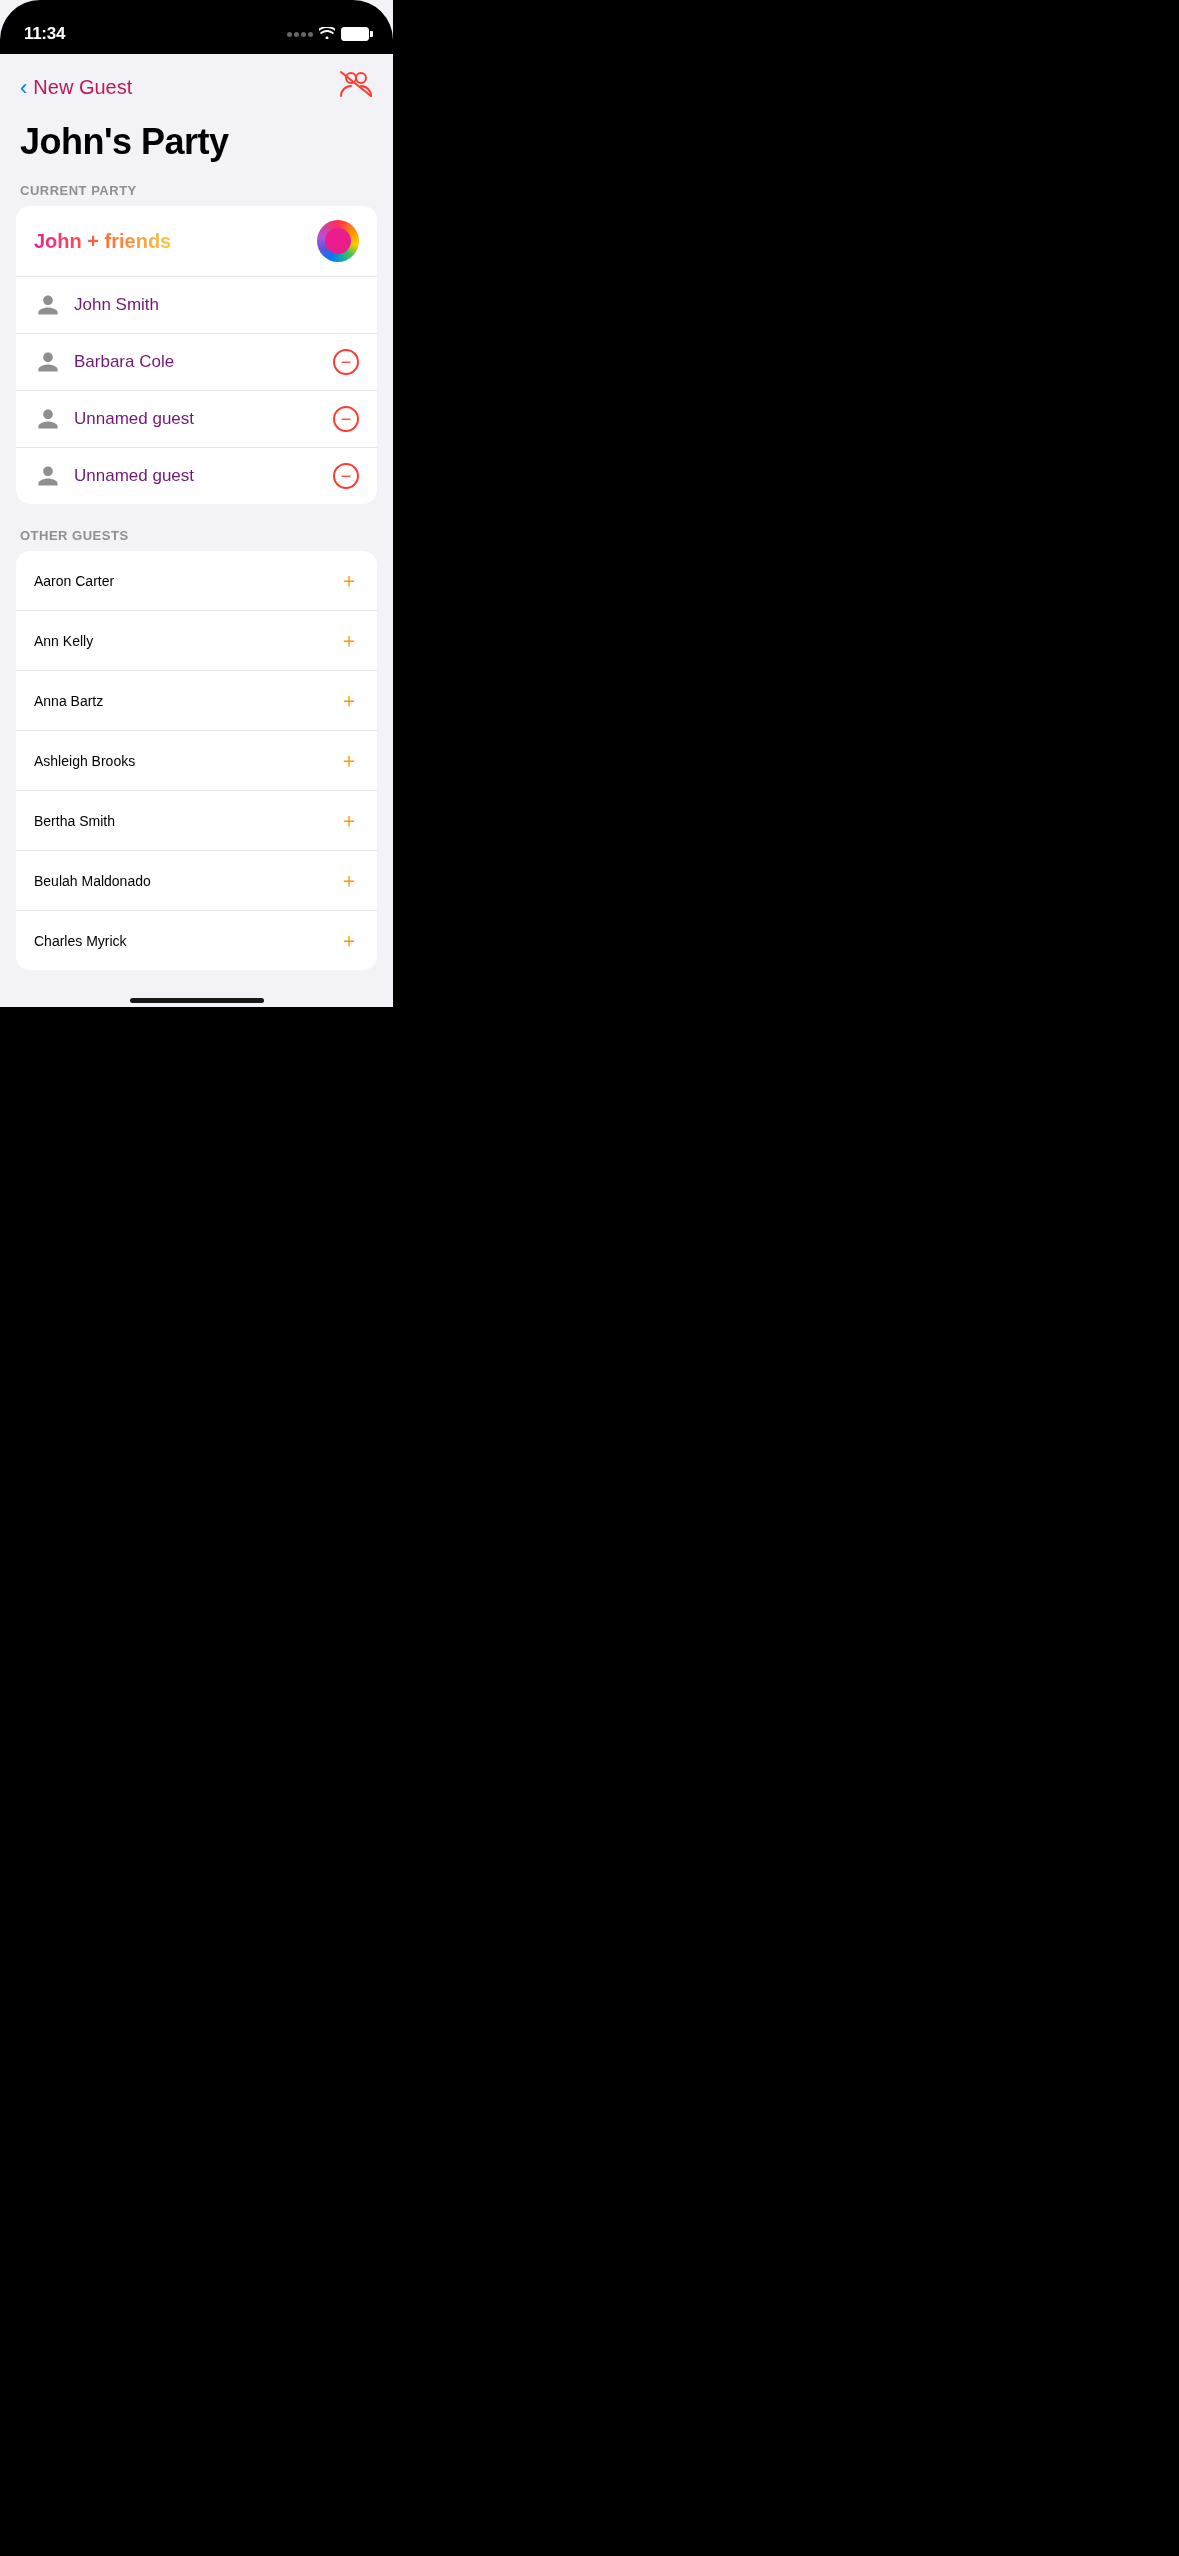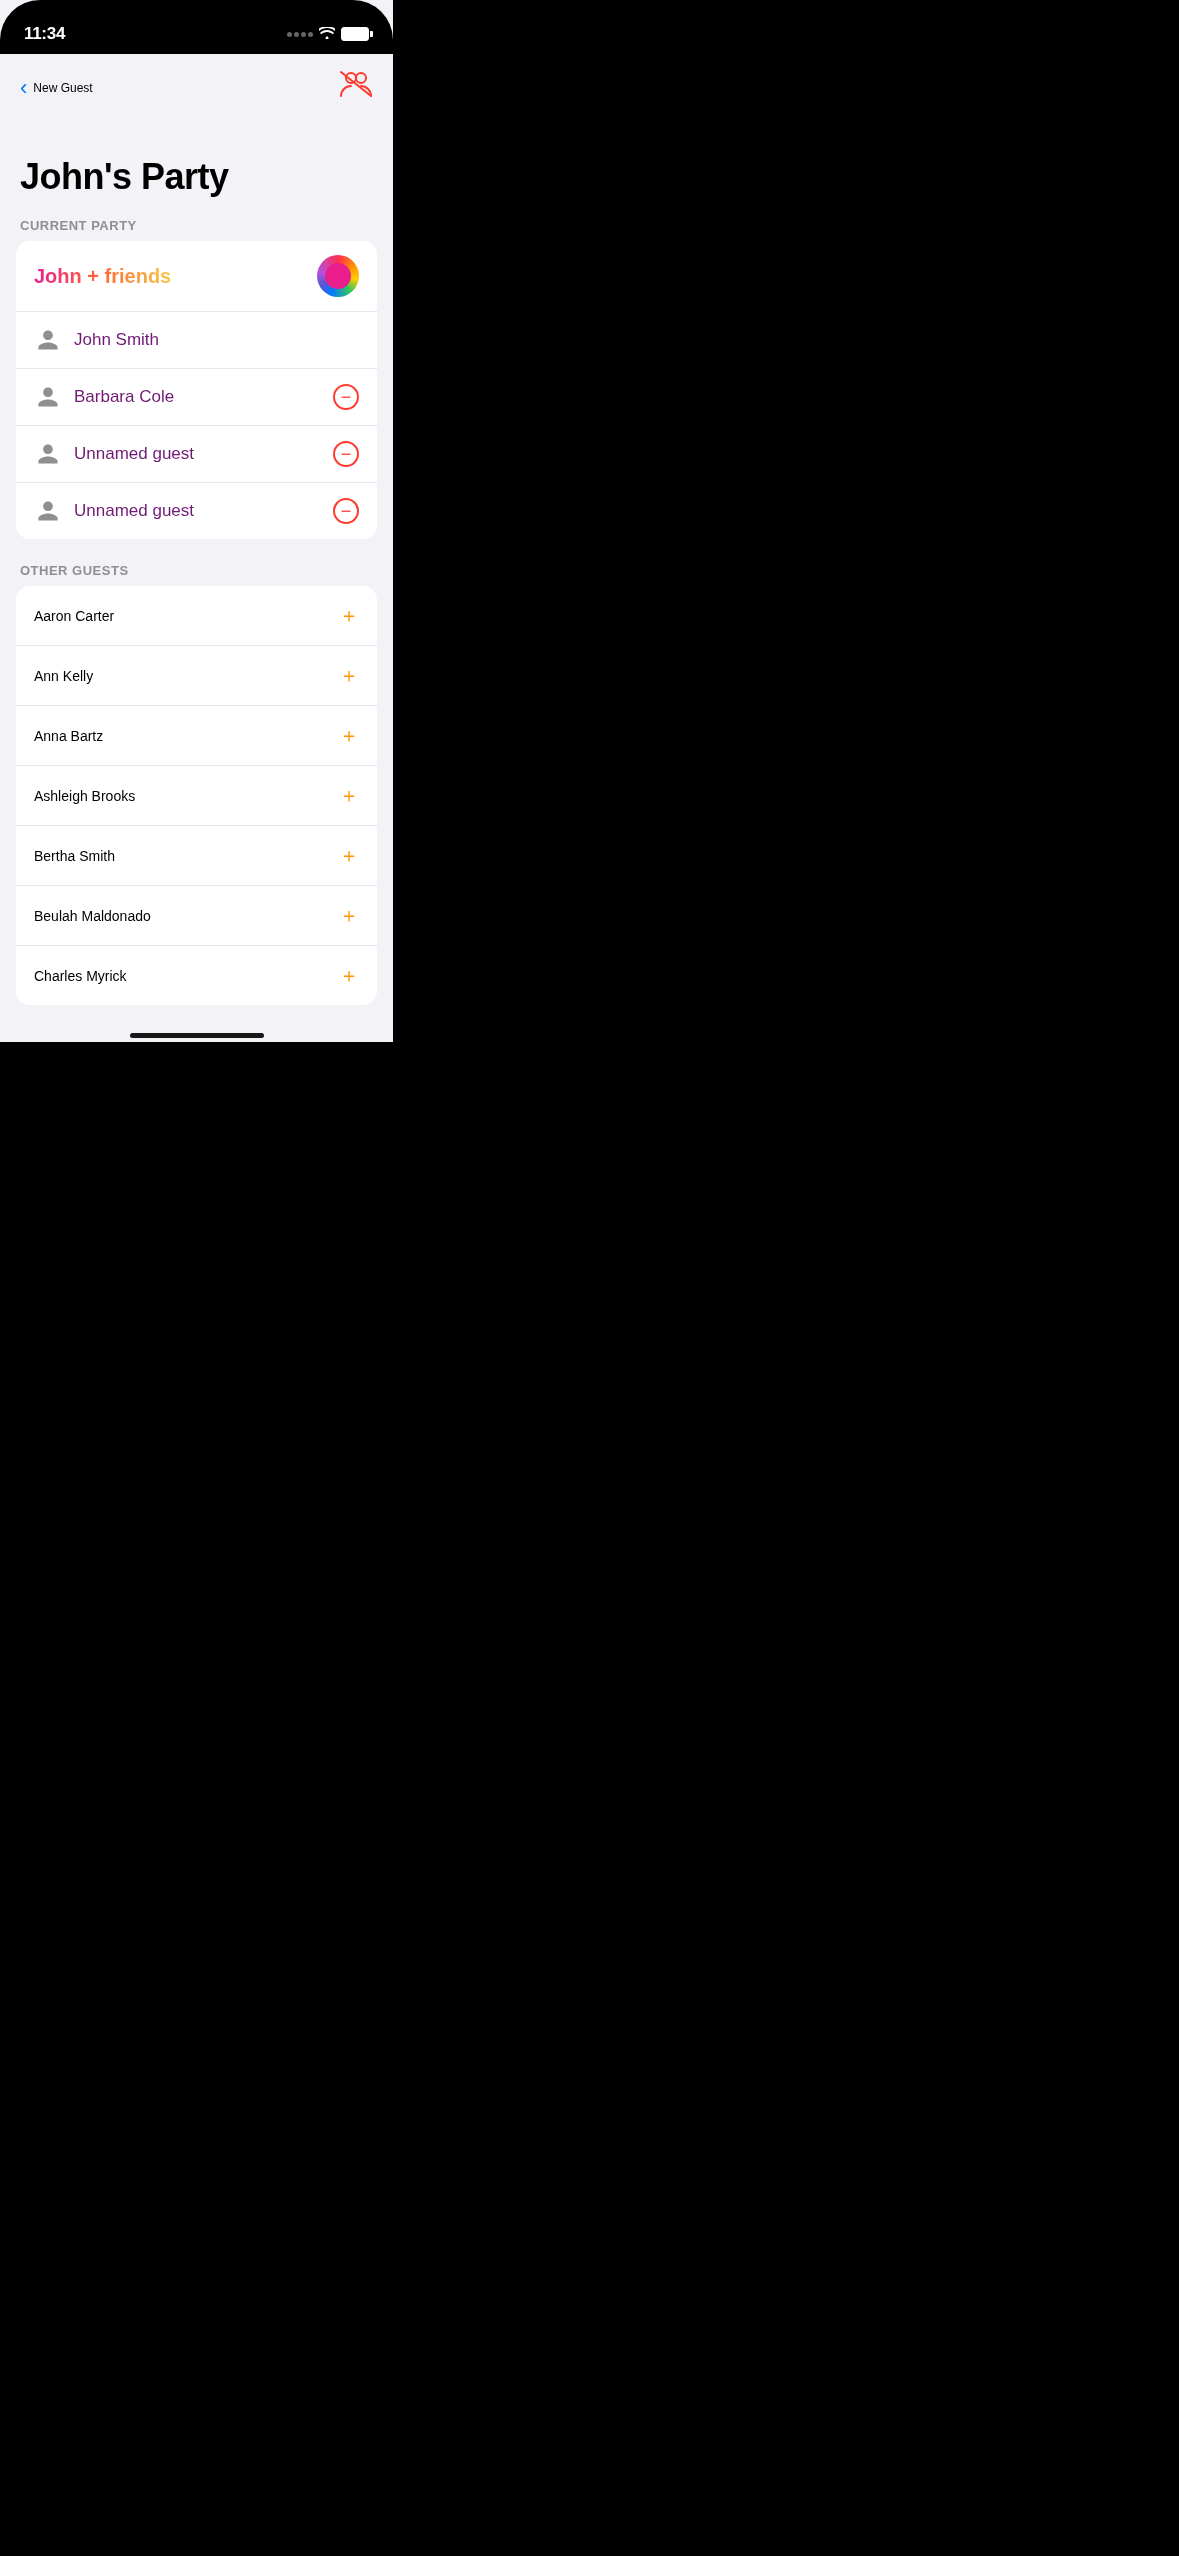--- a/index.html
+++ b/index.html
@@ -107,38 +107,37 @@
       cursor: pointer;
     }
 
     .nav-back-chevron {
       font-size: 22px;
       color: #007AFF;
       margin-right: 2px;
     }
 
     .nav-title-back {
-      color: #000000;
-      font-size: 12px;
+      color: #be185d;
+      font-size: 20px;
       font-weight: 400;
     }
 
     .nav-right-icon {
       color: #FF3B30;
       font-size: 26px;
     }
 
     
     .page-title {
       padding: 8px 20px 20px;
       font-size: 36px;
       font-weight: 800;
       color: #000;
       letter-spacing: -0.5px;
-      margin-top: 35px;
     }
 
     
     .section-label {
       padding: 0 20px 8px;
       font-size: 13px;
       font-weight: 700;
       color: #8e8e93;
       letter-spacing: 0.5px;
       text-transform: uppercase;

